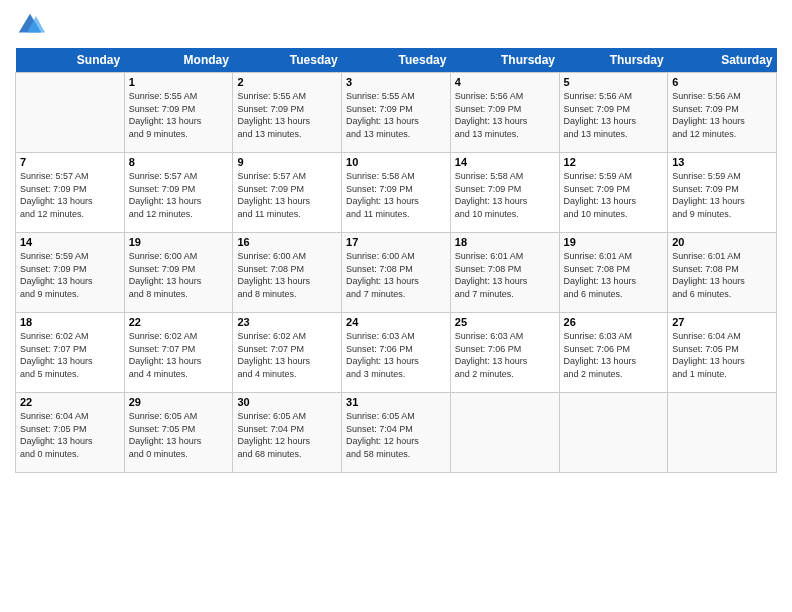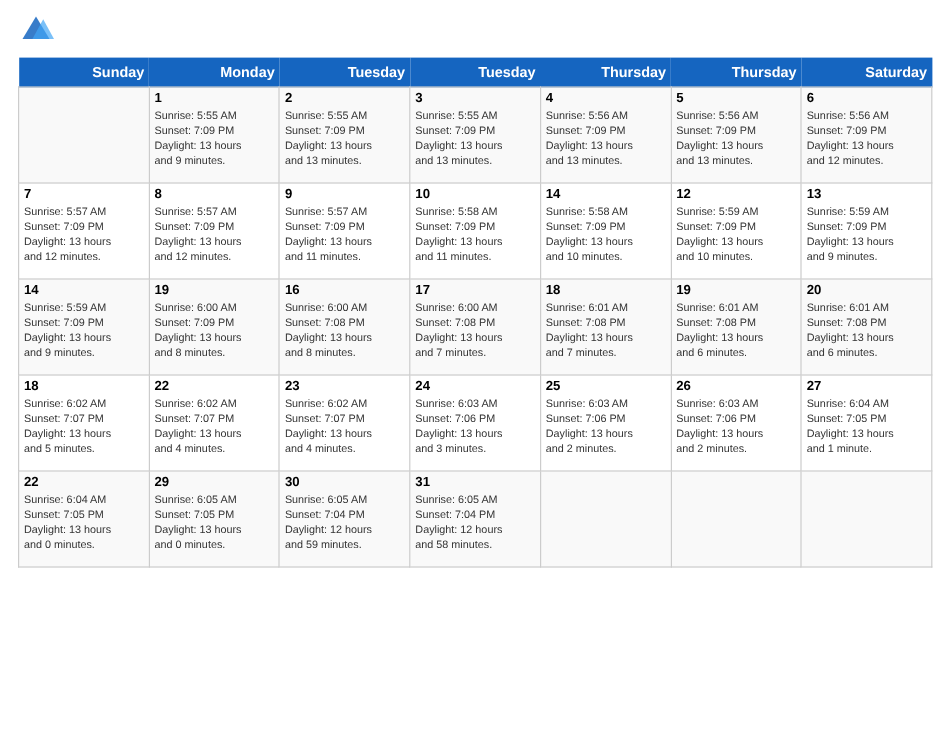--- a/index.html
+++ b/index.html
@@ -395,21 +395,21 @@
               <div>Daylight: 13 hours</div>
               <div>and 0 minutes.</div>
             </div>
           </td>
           <td>
             <div class="day-num">30</div>
             <div class="day-info">
               <div>Sunrise: 6:05 AM</div>
               <div>Sunset: 7:04 PM</div>
               <div>Daylight: 12 hours</div>
-              <div>and 59 minutes.</div>
+              <div>and 68 minutes.</div>
             </div>
           </td>
           <td>
             <div class="day-num">31</div>
             <div class="day-info">
               <div>Sunrise: 6:05 AM</div>
               <div>Sunset: 7:04 PM</div>
               <div>Daylight: 12 hours</div>
               <div>and 58 minutes.</div>
             </div>

